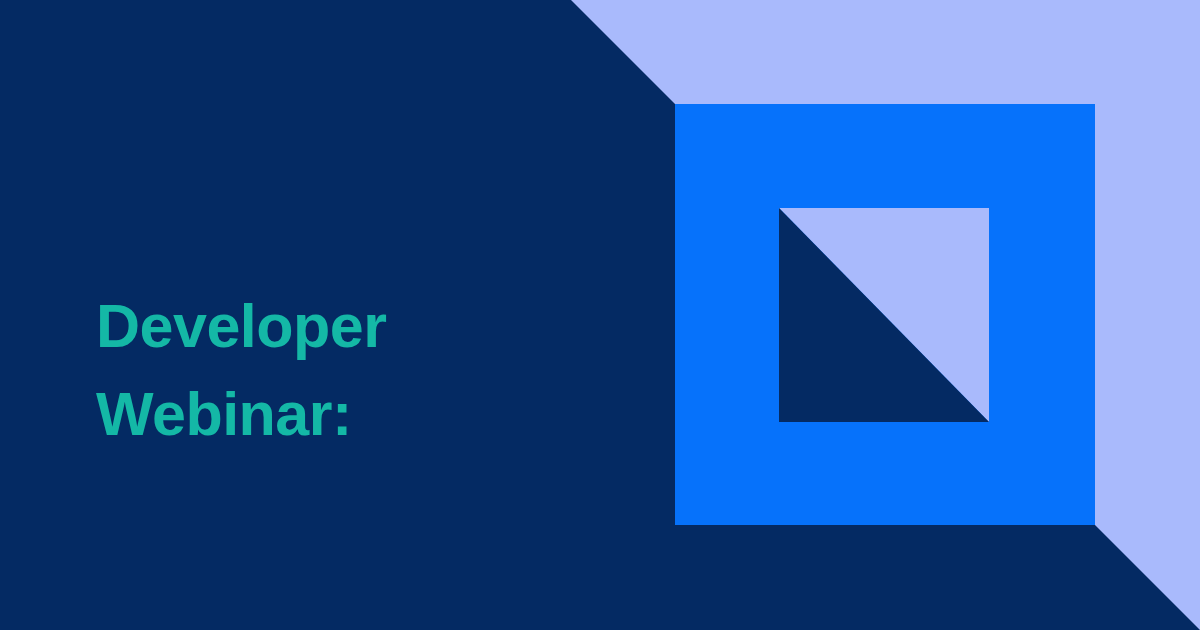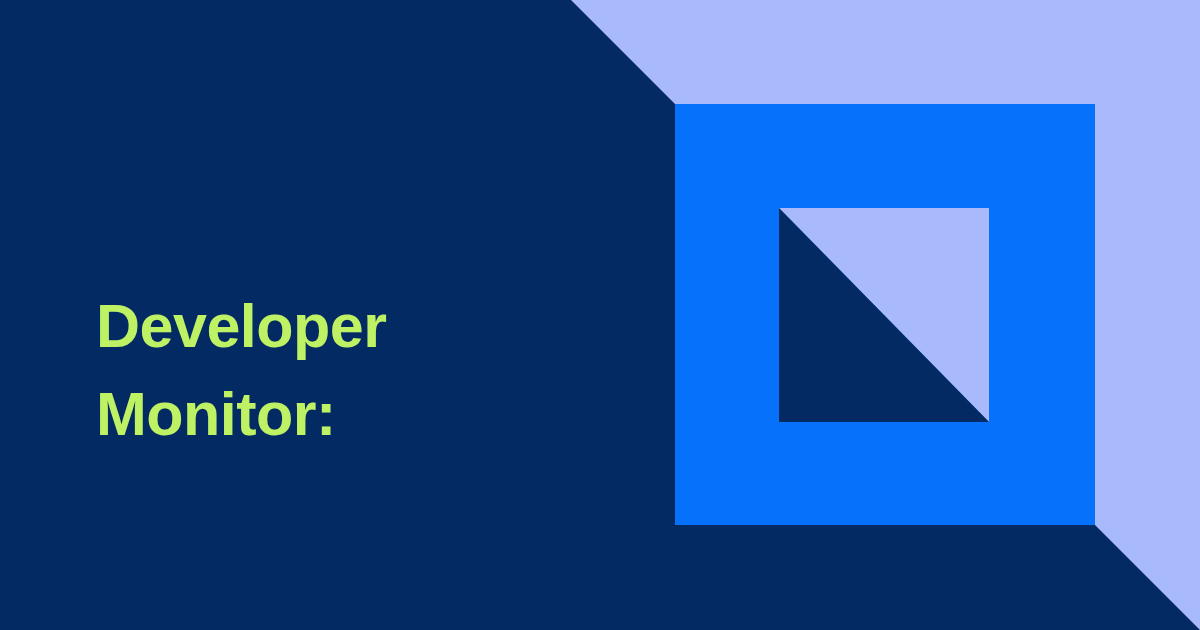--- a/index.html
+++ b/index.html
@@ -35,21 +35,21 @@
   .headline-block {
     position: absolute;
     left: 96px;
     top: 282px;
     width: 470px;
     z-index: 2;
   }
 
   .headline-line {
     display: block;
-    color: #bef264;
+    color: #14b8a6;
     font-family: "Liberation Sans", "DejaVu Sans", sans-serif;
     font-size: 61px;
     font-weight: 700;
     line-height: 88px;
     letter-spacing: -0.5px;
     white-space: nowrap;
   }
 </style>
 </head>
 <body>
@@ -65,16 +65,16 @@
     <rect x="675" y="104" width="420" height="421" fill="#0672FB"></rect>
 
     <polygon points="779,208 989,208 989,422" fill="#A9BAFC"></polygon>
 
     <polygon points="779,208 989,422 779,422" fill="#042A63"></polygon>
 
   </svg>
 
   <div class="headline-block">
     <span class="headline-line">Developer</span>
-    <span class="headline-line">Monitor:</span>
+    <span class="headline-line">Webinar:</span>
   </div>
 
 </div>
 
 </body></html>

